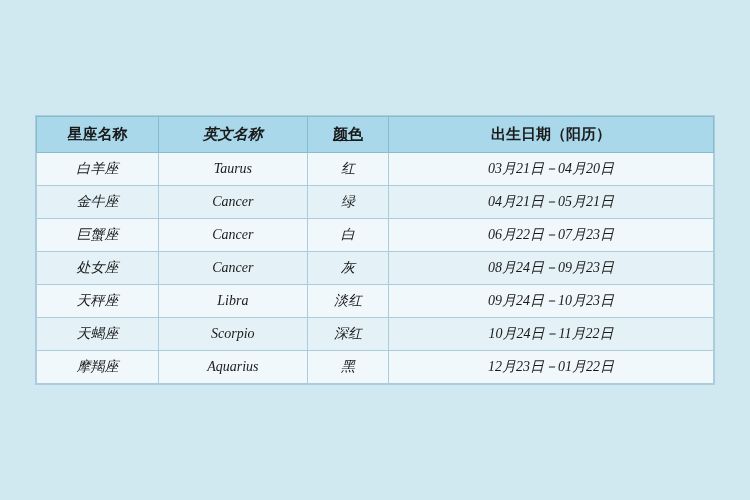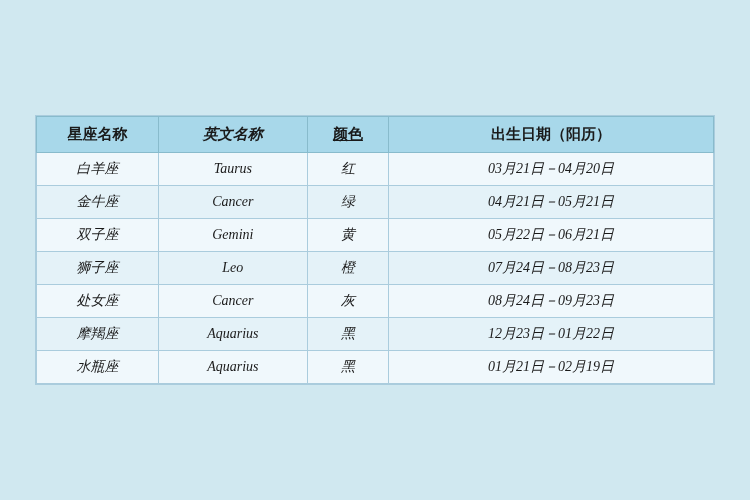--- a/index.html
+++ b/index.html
@@ -84,44 +84,44 @@
           <td>红</td>
           <td>03月21日－04月20日</td>
         </tr>
         <tr>
           <td>金牛座</td>
           <td>Cancer</td>
           <td>绿</td>
           <td>04月21日－05月21日</td>
         </tr>
         <tr>
-          <td>双子座</td>
-          <td>Gemini</td>
-          <td>黄</td>
-          <td>05月22日－06月21日</td>
-        </tr>
-        <tr>
-          <td>狮子座</td>
-          <td>Leo</td>
-          <td>橙</td>
-          <td>07月24日－08月23日</td>
+          <td>巨蟹座</td>
+          <td>Cancer</td>
+          <td>白</td>
+          <td>06月22日－07月23日</td>
         </tr>
         <tr>
           <td>处女座</td>
           <td>Cancer</td>
           <td>灰</td>
           <td>08月24日－09月23日</td>
         </tr>
         <tr>
+          <td>天秤座</td>
+          <td>Libra</td>
+          <td>淡红</td>
+          <td>09月24日－10月23日</td>
+        </tr>
+        <tr>
+          <td>天蝎座</td>
+          <td>Scorpio</td>
+          <td>深红</td>
+          <td>10月24日－11月22日</td>
+        </tr>
+        <tr>
           <td>摩羯座</td>
           <td>Aquarius</td>
           <td>黑</td>
           <td>12月23日－01月22日</td>
-        </tr>
-        <tr>
-          <td>水瓶座</td>
-          <td>Aquarius</td>
-          <td>黑</td>
-          <td>01月21日－02月19日</td>
         </tr>
       </tbody>
   </table>
 </div>
 
 </body></html>

